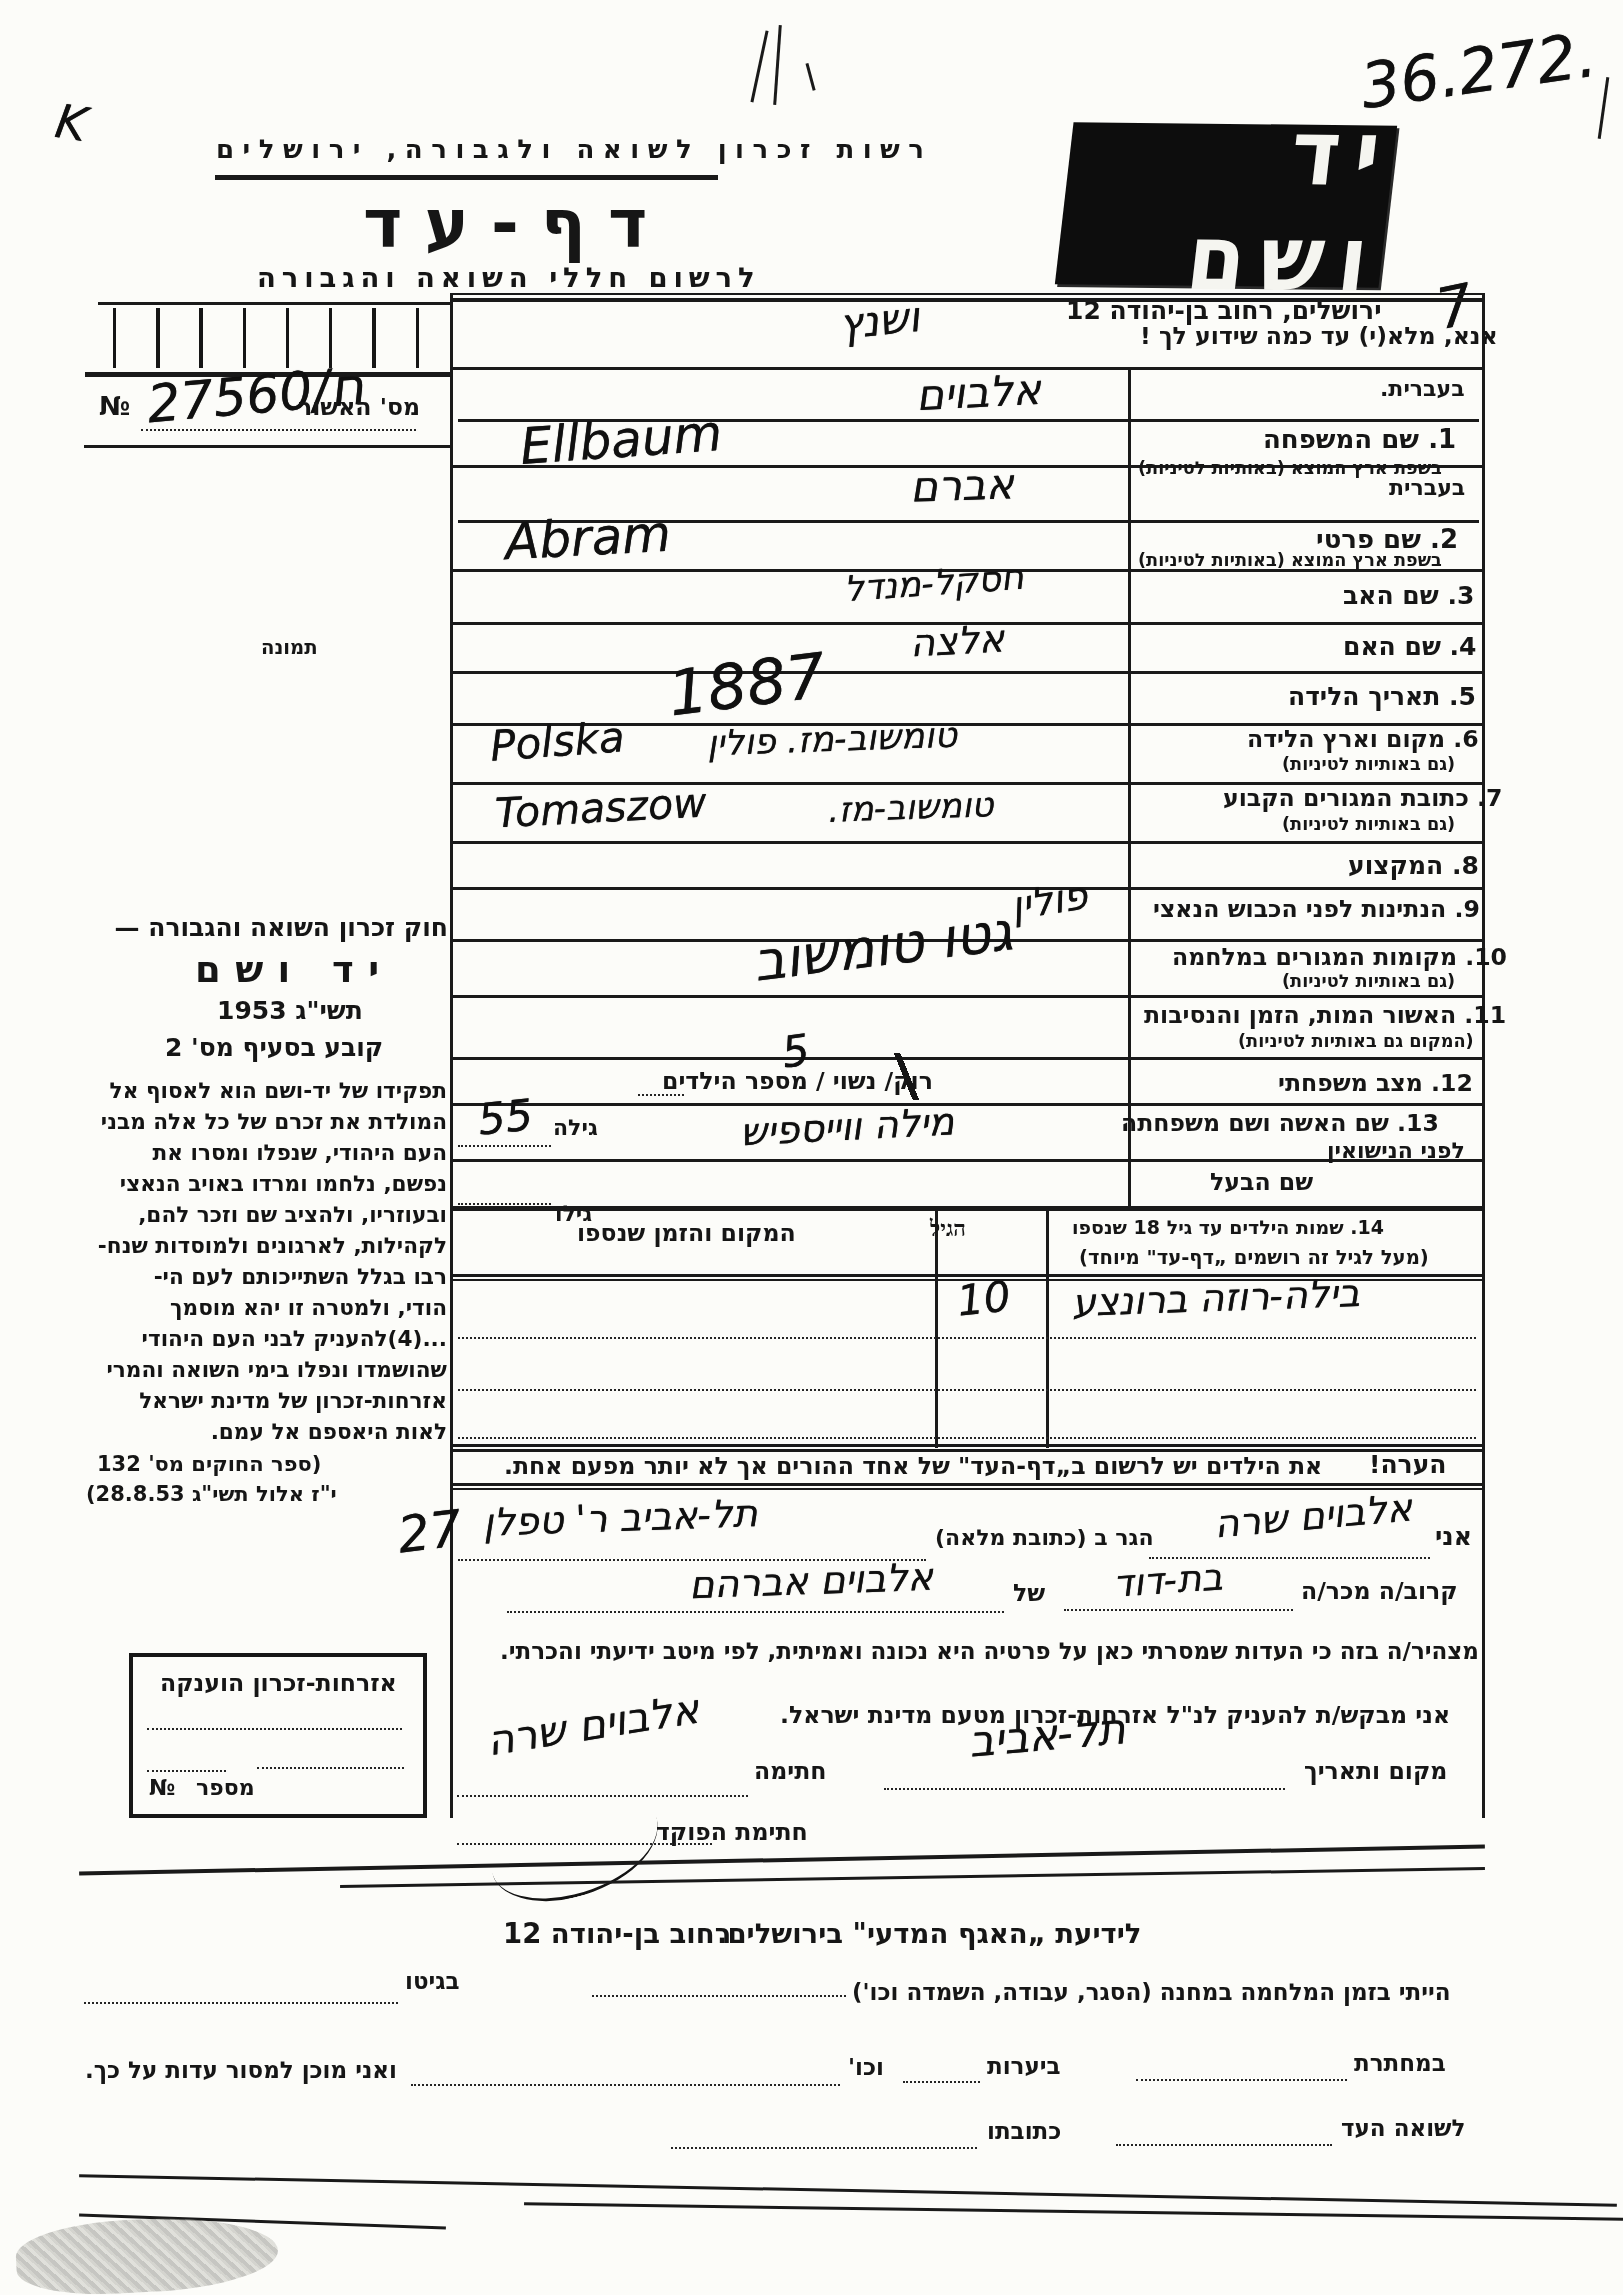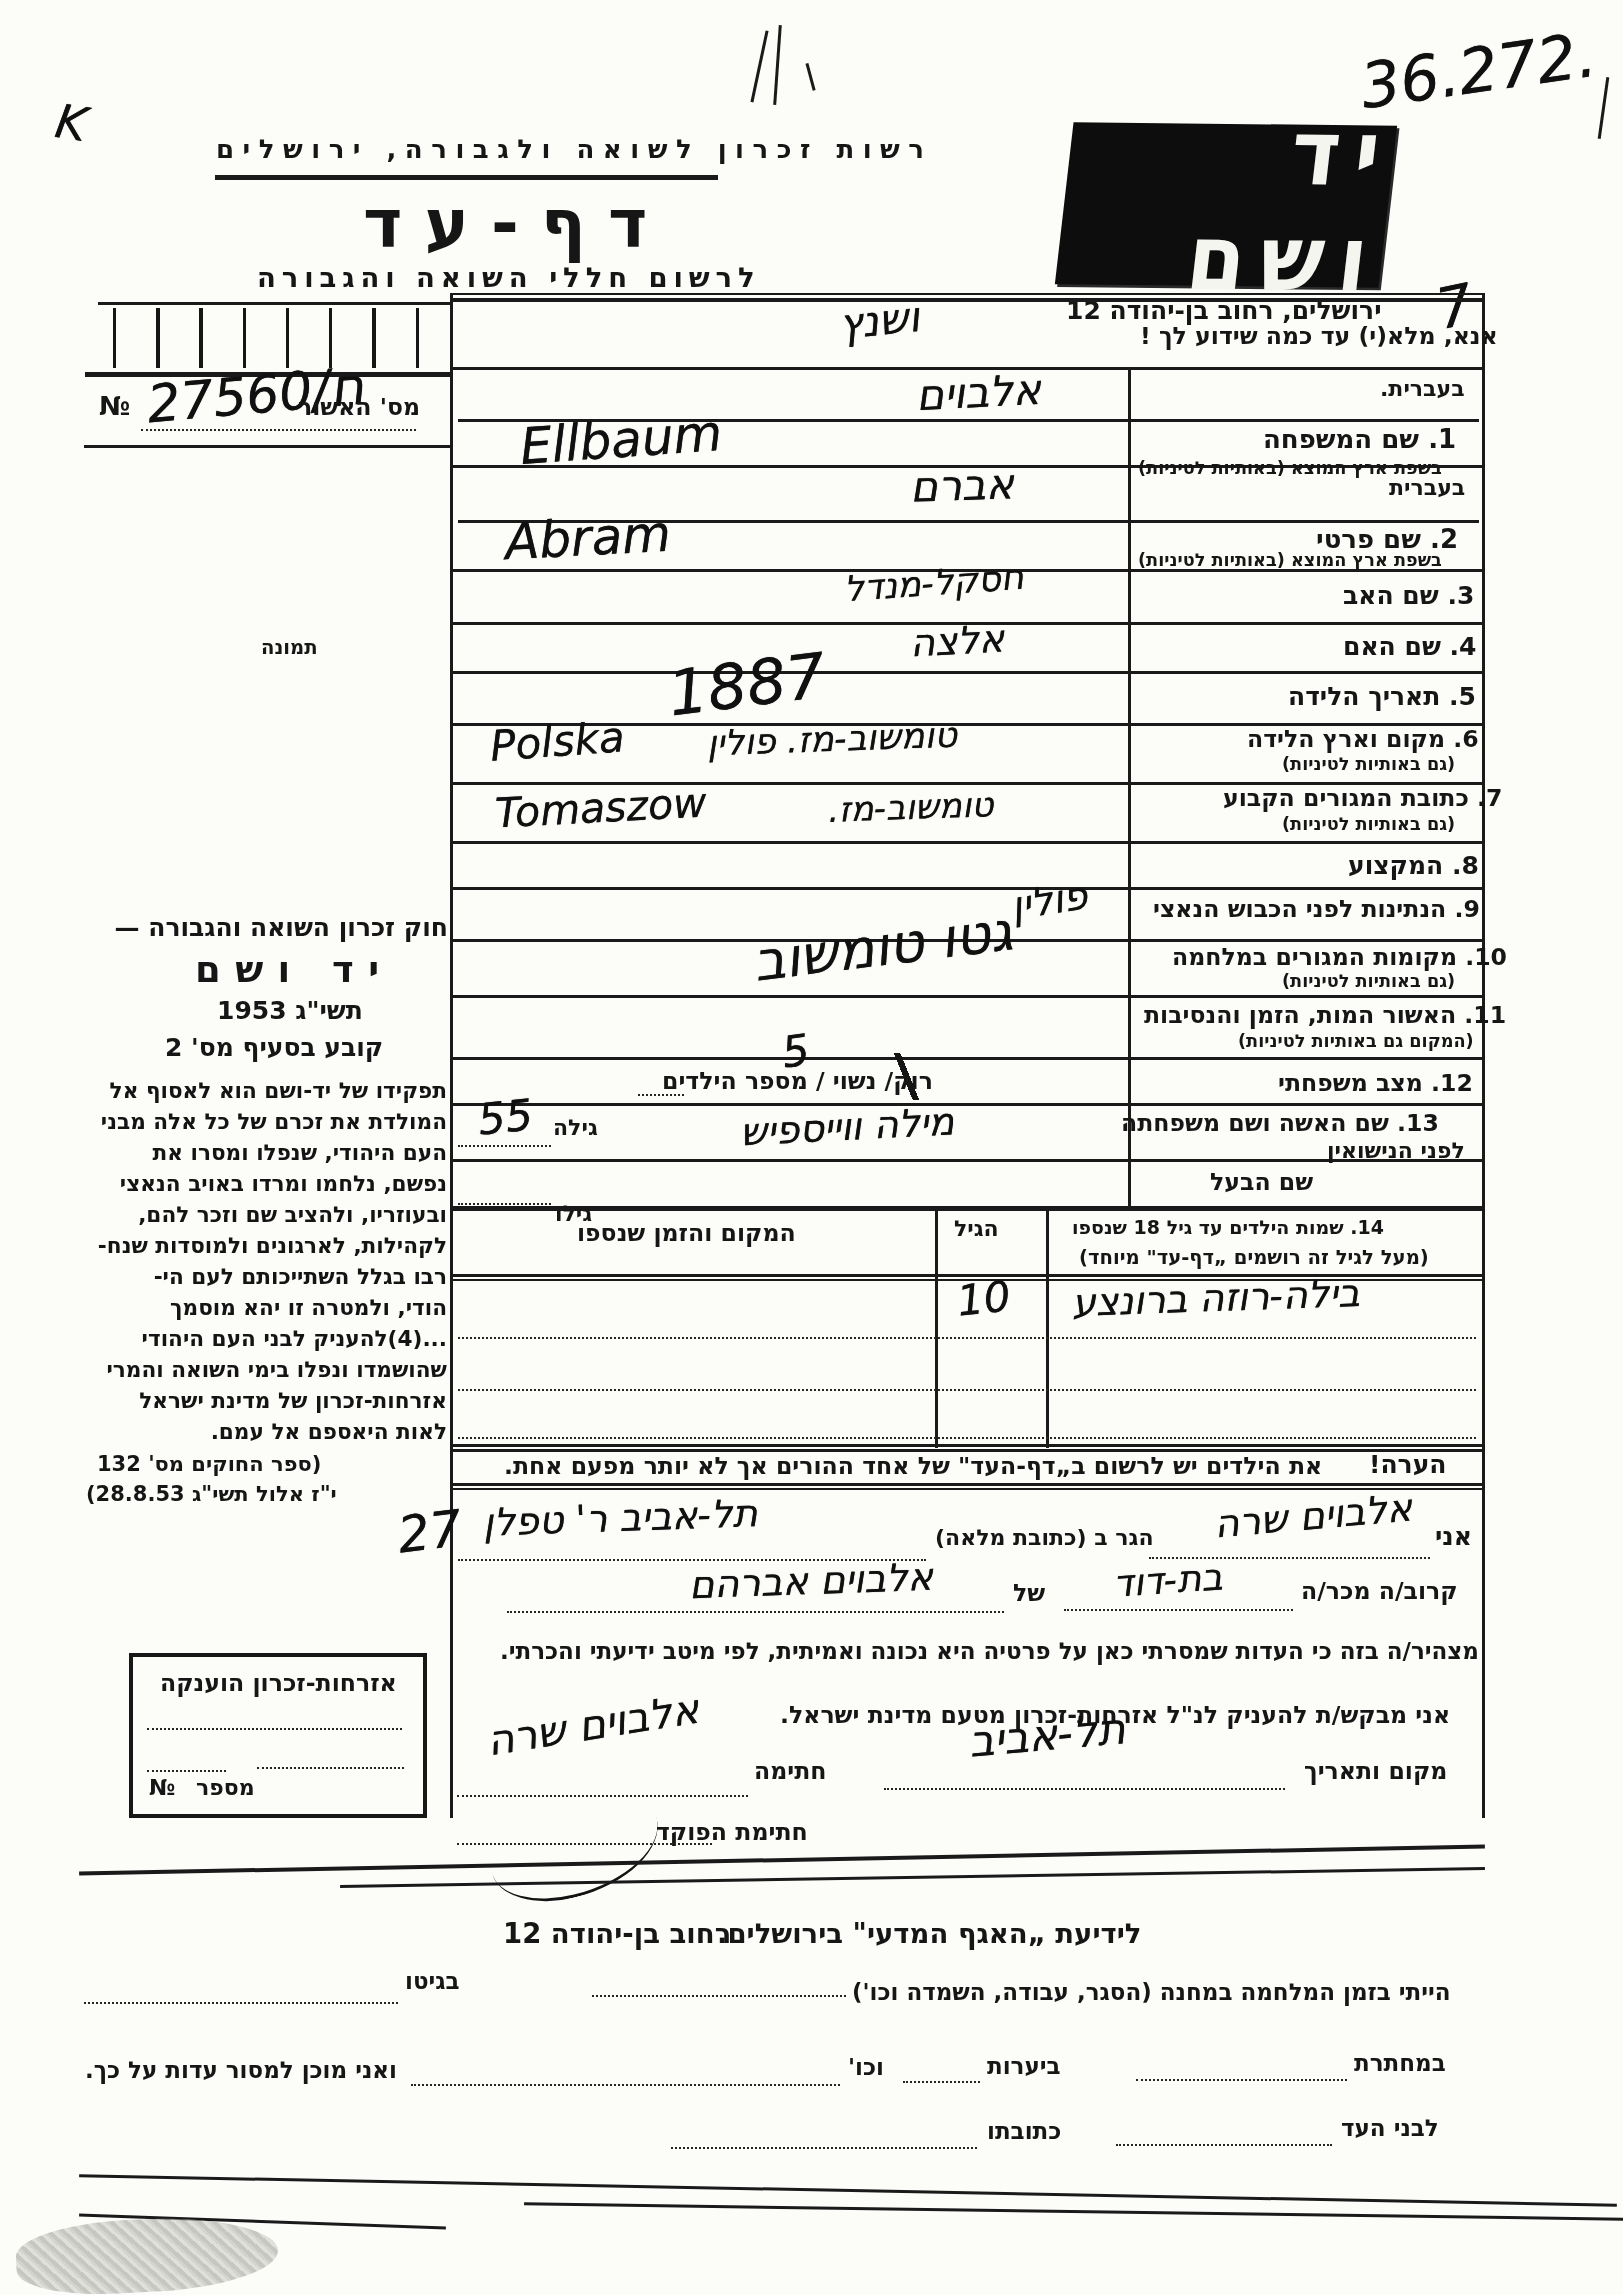--- a/index.html
+++ b/index.html
@@ -183,21 +183,21 @@
   <div class="a lbl" style="left:555px;top:1173px;margin-top:28px;">גילו</div>
   <div class="a dt" style="left:458px;top:1203px;width:93px;"></div>
 
   <div class="a hl" style="left:452px;top:1206px;width:1032px;height:4.6px;"></div>
   <div class="a hl" style="left:1046px;top:1206px;width:2.6px;height:242px;"></div>
   <div class="a hl" style="left:935px;top:1206px;width:2.6px;height:242px;"></div>
   <div class="a lbl" style="left:1072px;top:1216px;font-size:19px;">
     <span class="num">.14</span> <span>שמות הילדים עד גיל 18 שנספו</span>
   </div>
   <div class="a lbl" style="left:1079px;top:1246px;font-size:19.6px;">(מעל לגיל זה רושמים „דף-עד" מיוחד)</div>
-  <div class="a lbl" style="left:954px;top:1216px;">הגיל</div>
+  <div class="a lbl" style="left:930px;top:1216px;font-family:Liberation Serif, serif;">הגיל</div>
   <div class="a lbl" style="left:577px;top:1219px;font-size:23.6px;">המקום והזמן שנספו</div>
   <div class="a hl" style="left:452px;top:1274px;width:1032px;height:2.6px;"></div>
   <div class="a hl" style="left:452px;top:1279px;width:1032px;height:2px;"></div>
 
   <div class="a hw" style="left:1072px;top:1276px;font-size:38px;transform:rotate(-2deg);">בילה-רוזה ברונצע</div>
   <div class="a hwl" style="left:957px;top:1274px;font-size:42px;transform:rotate(-6deg);">10</div>
 
   <div class="a dt" style="left:458px;top:1337px;width:1018px;"></div>
   <div class="a dt" style="left:458px;top:1389px;width:1018px;"></div>
   <div class="a dt" style="left:458px;top:1437px;width:1018px;"></div>
@@ -257,21 +257,21 @@
   <div class="a dt" style="left:84px;top:2002px;width:314px;"></div>
 
   <div class="a lbl" style="left:1354px;top:2050px;font-size:23px;">במחתרת</div>
   <div class="a dt" style="left:1136px;top:2079px;width:211px;"></div>
   <div class="a lbl" style="left:987px;top:2053px;font-size:23px;">ביערות</div>
   <div class="a dt" style="left:903px;top:2081px;width:77px;"></div>
   <div class="a lbl" style="left:848px;top:2054px;font-size:23px;">וכו'</div>
   <div class="a dt" style="left:411px;top:2084px;width:429px;"></div>
   <div class="a lbl" style="left:85px;top:2057px;font-size:23px;">ואני מוכן למסור עדות על כך.</div>
 
-  <div class="a lbl" style="left:1341px;top:2115px;font-size:23px;">לבני העד</div>
+  <div class="a lbl" style="left:1341px;top:2115px;font-size:23px;">לשואה העד</div>
   <div class="a dt" style="left:1116px;top:2144px;width:216px;"></div>
   <div class="a lbl" style="left:987px;top:2118px;font-size:23px;">כתובתו</div>
   <div class="a dt" style="left:671px;top:2147px;width:306px;"></div>
 
   <div class="a hl" style="left:79px;top:2189px;width:1538px;height:3.3px;transform:rotate(1.1deg);"></div>
   <div class="a hl" style="left:524px;top:2210px;width:1100px;height:2.6px;transform:rotate(0.8deg);"></div>
   <div class="a hl" style="left:79px;top:2220px;width:367px;height:2.6px;transform:rotate(2deg);"></div>
   <div class="a blob" style="left:16.4px;top:2219px;width:262px;height:73px;"></div>
 
   <div class="a lbl" style="left:98px;top:913px;width:350px;text-align:right;font-size:25px;white-space:normal;">חוק זכרון השואה והגבורה —</div>

